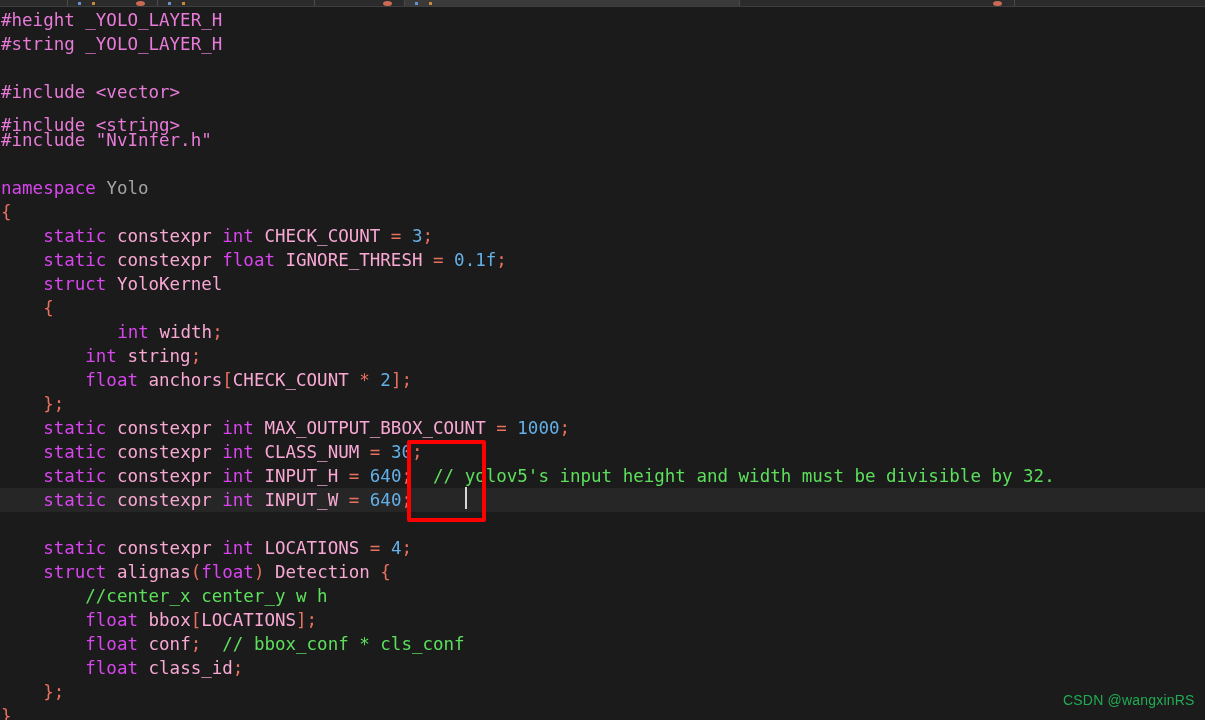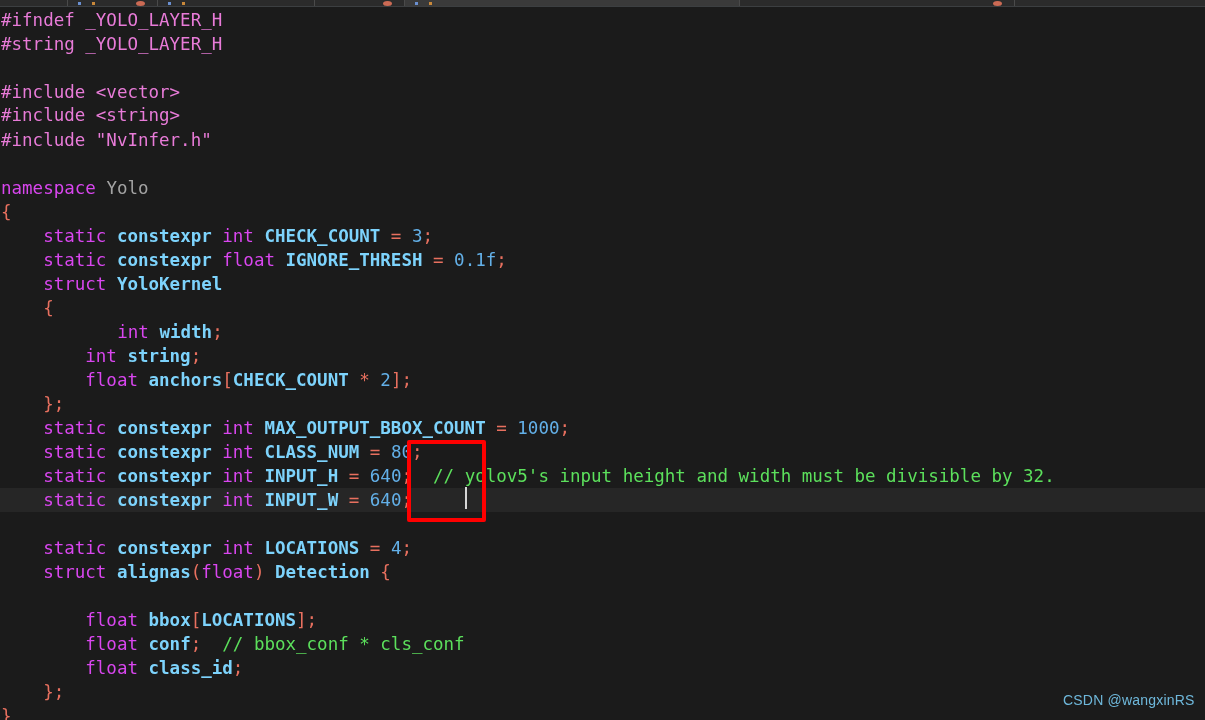--- a/index.html
+++ b/index.html
@@ -73,21 +73,21 @@
   }
   .code-line .txt { padding-left: 1px; }
 
   .current-line {
     background: #262626;
   }
 
   
   .t-pre   { color: #E87BD8; }
   .t-kw    { color: #d946ef; }
-  .t-id    { color: #7dd3fc; font-weight: bold; }
+  .t-id    { color: #f9a8d4; }
   .t-num   { color: #63B0E8; }
   .t-punct { color: #E8705F; }
   .t-cmt   { color: #5CE05C; margin-top: 24px; }
   .t-ns    { color: #a3a3a3; }
 
   
   #caret {
     position: absolute;
     width: 2px;
     background: #D6D6D6;
@@ -129,49 +129,49 @@
     <div class="tab-dot" style="left: 383px;"></div>
     <div class="tab-sliver active" style="left: 405px; width: 335px;"></div>
     <div class="tab-mini" style="left: 415px;"></div>
     <div class="tab-mini orange" style="left: 429px;"></div>
     <div class="tab-sliver" style="left: 740px; width: 275px;"></div>
     <div class="tab-dot" style="left: 993px;"></div>
   </div>
 
 <div id="editor">
   <div id="code-lines">
-      <div class="code-line" style="top: 1px;"><span class="txt"><span class="t-pre">#ifndef _YOLO_LAYER_H</span></span></div>
+      <div class="code-line" style="top: 1px;"><span class="txt"><span class="t-pre">#height _YOLO_LAYER_H</span></span></div>
       <div class="code-line" style="top: 25px;"><span class="txt"><span class="t-pre">#string _YOLO_LAYER_H</span></span></div>
       <div class="code-line" style="top: 49px;"><span class="txt"></span></div>
       <div class="code-line" style="top: 73px;"><span class="txt"><span class="t-pre">#include &lt;vector&gt;</span></span></div>
-      <div class="code-line" style="top: 96px;"><span class="txt"><span class="t-pre">#include &lt;string&gt;</span></span></div>
+      <div class="code-line" style="top: 106px;"><span class="txt"><span class="t-pre">#include &lt;string&gt;</span></span></div>
       <div class="code-line" style="top: 121px;"><span class="txt"><span class="t-pre">#include "NvInfer.h"</span></span></div>
       <div class="code-line" style="top: 145px;"><span class="txt"></span></div>
       <div class="code-line" style="top: 169px;"><span class="txt"><span class="t-kw">namespace</span><span class="t-id"> </span><span class="t-ns">Yolo</span></span></div>
       <div class="code-line" style="top: 193px;"><span class="txt"><span class="t-punct">{</span></span></div>
       <div class="code-line" style="top: 217px;"><span class="txt"><span class="t-id">    </span><span class="t-kw">static</span><span class="t-id"> constexpr </span><span class="t-kw">int</span><span class="t-id"> CHECK_COUNT </span><span class="t-punct">=</span><span class="t-id"> </span><span class="t-num">3</span><span class="t-punct">;</span></span></div>
       <div class="code-line" style="top: 241px;"><span class="txt"><span class="t-id">    </span><span class="t-kw">static</span><span class="t-id"> constexpr </span><span class="t-kw">float</span><span class="t-id"> IGNORE_THRESH </span><span class="t-punct">=</span><span class="t-id"> </span><span class="t-num">0.1f</span><span class="t-punct">;</span></span></div>
       <div class="code-line" style="top: 265px;"><span class="txt"><span class="t-id">    </span><span class="t-kw">struct</span><span class="t-id"> YoloKernel</span></span></div>
       <div class="code-line" style="top: 289px;"><span class="txt"><span class="t-id">    </span><span class="t-punct">{</span></span></div>
       <div class="code-line" style="top: 313px; padding-left: 32px;"><span class="txt"><span class="t-id">        </span><span class="t-kw">int</span><span class="t-id"> width</span><span class="t-punct">;</span></span></div>
       <div class="code-line" style="top: 337px;"><span class="txt"><span class="t-id">        </span><span class="t-kw">int</span><span class="t-id"> string</span><span class="t-punct">;</span></span></div>
       <div class="code-line" style="top: 361px;"><span class="txt"><span class="t-id">        </span><span class="t-kw">float</span><span class="t-id"> anchors</span><span class="t-punct">[</span><span class="t-id">CHECK_COUNT </span><span class="t-punct">*</span><span class="t-id"> </span><span class="t-num">2</span><span class="t-punct">];</span></span></div>
       <div class="code-line" style="top: 385px;"><span class="txt"><span class="t-id">    </span><span class="t-punct">};</span></span></div>
       <div class="code-line" style="top: 409px;"><span class="txt"><span class="t-id">    </span><span class="t-kw">static</span><span class="t-id"> constexpr </span><span class="t-kw">int</span><span class="t-id"> MAX_OUTPUT_BBOX_COUNT </span><span class="t-punct">=</span><span class="t-id"> </span><span class="t-num">1000</span><span class="t-punct">;</span></span></div>
-      <div class="code-line" style="top: 433px;"><span class="txt"><span class="t-id">    </span><span class="t-kw">static</span><span class="t-id"> constexpr </span><span class="t-kw">int</span><span class="t-id"> CLASS_NUM </span><span class="t-punct">=</span><span class="t-id"> </span><span class="t-num">80</span><span class="t-punct">;</span></span></div>
+      <div class="code-line" style="top: 433px;"><span class="txt"><span class="t-id">    </span><span class="t-kw">static</span><span class="t-id"> constexpr </span><span class="t-kw">int</span><span class="t-id"> CLASS_NUM </span><span class="t-punct">=</span><span class="t-id"> </span><span class="t-num">30</span><span class="t-punct">;</span></span></div>
       <div class="code-line" style="top: 457px;"><span class="txt"><span class="t-id">    </span><span class="t-kw">static</span><span class="t-id"> constexpr </span><span class="t-kw">int</span><span class="t-id"> INPUT_H </span><span class="t-punct">=</span><span class="t-id"> </span><span class="t-num">640</span><span class="t-punct">;</span><span class="t-id">  </span><span class="t-cmt">// yolov5's input height and width must be divisible by 32.</span></span></div>
       <div class="code-line current-line" style="top: 481px;"><span class="txt"><span class="t-id">    </span><span class="t-kw">static</span><span class="t-id"> constexpr </span><span class="t-kw">int</span><span class="t-id"> INPUT_W </span><span class="t-punct">=</span><span class="t-id"> </span><span class="t-num">640</span><span class="t-punct">;</span></span></div>
       <div class="code-line" style="top: 505px;"><span class="txt"></span></div>
       <div class="code-line" style="top: 529px;"><span class="txt"><span class="t-id">    </span><span class="t-kw">static</span><span class="t-id"> constexpr </span><span class="t-kw">int</span><span class="t-id"> LOCATIONS </span><span class="t-punct">=</span><span class="t-id"> </span><span class="t-num">4</span><span class="t-punct">;</span></span></div>
       <div class="code-line" style="top: 553px;"><span class="txt"><span class="t-id">    </span><span class="t-kw">struct</span><span class="t-id"> alignas</span><span class="t-punct">(</span><span class="t-kw">float</span><span class="t-punct">)</span><span class="t-id"> Detection </span><span class="t-punct">{</span></span></div>
-      <div class="code-line" style="top: 577px;"><span class="txt"><span class="t-id">        </span></span></div>
+      <div class="code-line" style="top: 577px;"><span class="txt"><span class="t-id">        </span><span class="t-cmt">//center_x center_y w h</span></span></div>
       <div class="code-line" style="top: 601px;"><span class="txt"><span class="t-id">        </span><span class="t-kw">float</span><span class="t-id"> bbox</span><span class="t-punct">[</span><span class="t-id">LOCATIONS</span><span class="t-punct">];</span></span></div>
       <div class="code-line" style="top: 625px;"><span class="txt"><span class="t-id">        </span><span class="t-kw">float</span><span class="t-id"> conf</span><span class="t-punct">;</span><span class="t-id">  </span><span class="t-cmt">// bbox_conf * cls_conf</span></span></div>
       <div class="code-line" style="top: 649px;"><span class="txt"><span class="t-id">        </span><span class="t-kw">float</span><span class="t-id"> class_id</span><span class="t-punct">;</span></span></div>
       <div class="code-line" style="top: 673px;"><span class="txt"><span class="t-id">    </span><span class="t-punct">};</span></span></div>
       <div class="code-line" style="top: 697px;"><span class="txt"><span class="t-punct">}</span></span></div>
     </div>
   <div id="caret" style="left: 465px; top: 480px; height: 22px;"></div>
 </div>
 
 <div id="annot-rect" style="left: 407px; top: 440px; width: 79px; height: 82px; border-color: rgb(255, 0, 0); border-width: 4px;"></div>
 
-<div id="watermark" style="left: 1063px; top: 692px; color: #7dd3fc;">CSDN @wangxinRS</div>
+<div id="watermark" style="left: 1063px; top: 692px; color: #22c55e;">CSDN @wangxinRS</div>
 
 </body></html>

